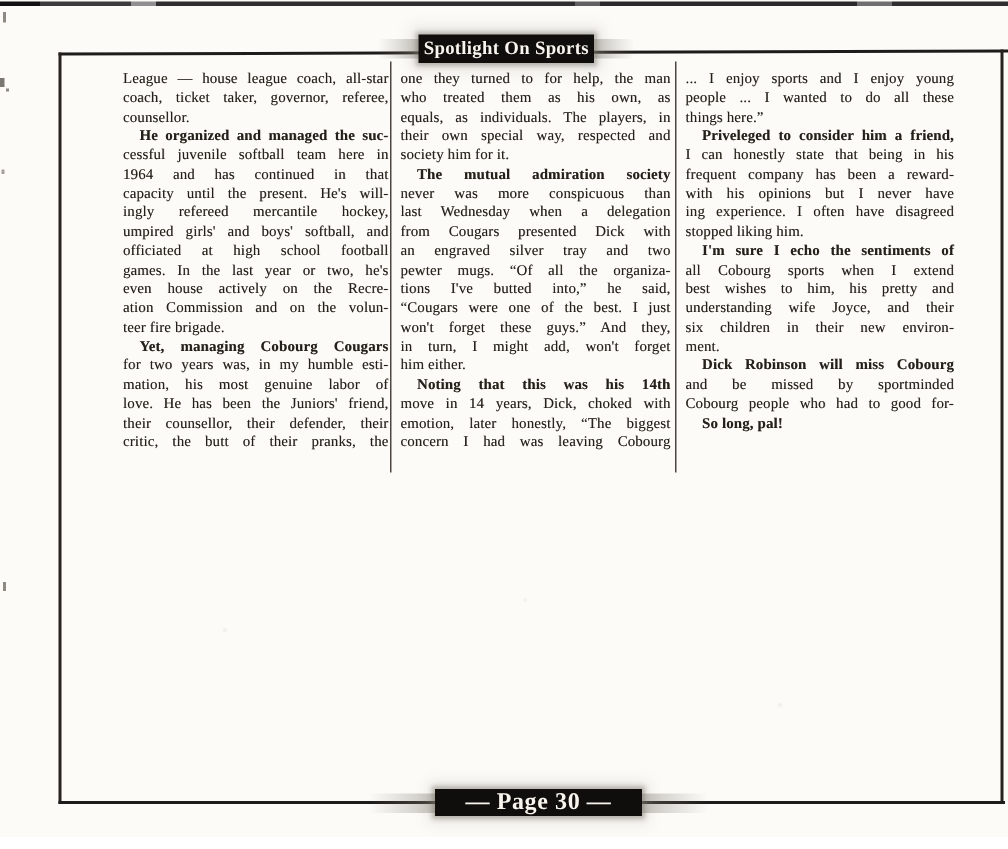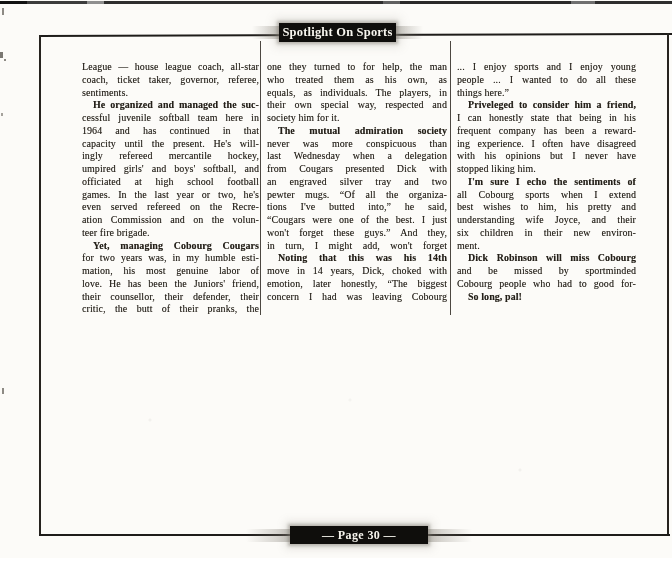--- a/index.html
+++ b/index.html
@@ -33,35 +33,34 @@
   .colsep{position:absolute;top:41px;width:1px;height:274px;background:#4c4741;}
   #sep1{left:260px;}
   #sep2{left:450px;}
   
   .banner{
     position:absolute;background:#0f0e0c;color:#f7f5ee;
     font-weight:bold;text-align:center;
     box-shadow:0 0 3px 2px rgba(115,110,100,0.45), 0 0 9px 5px rgba(140,135,125,0.18);
   }
   .hdr{left:279px;top:23px;width:117px;height:19px;font-size:12.5px;line-height:19px;letter-spacing:0.2px;}
-  .ftr{left:290px;top:526px;width:138px;height:18px;font-size:12px;line-height:18px;letter-spacing:0.4px;}
+  .ftr{left:290px;top:526px;width:138px;height:18px;font-size:16px;line-height:18px;letter-spacing:0.4px;}
   .halo{position:absolute;height:13px;pointer-events:none;}
   .halo.hl{background:linear-gradient(90deg, rgba(125,120,110,0) , rgba(125,120,110,0.42));}
   .halo.hr{background:linear-gradient(90deg, rgba(125,120,110,0.42), rgba(125,120,110,0) );}
   #hdr-halo-l{left:252px;top:26px;width:27px;}
   #hdr-halo-r{left:396px;top:26px;width:27px;}
   #ftr-halo-l{left:246px;top:529px;width:44px;}
   #ftr-halo-r{left:428px;top:529px;width:44px;}
   
   .col{
     position:absolute;top:47px;
     font-size:9.9px;line-height:12.75px;color:#242019;
     letter-spacing:0.12px;
     text-shadow:0.2px 0.2px 0.35px rgba(45,38,30,0.45);
-    margin-top:14px;
   }
   #col1{left:82px;width:177px;}
   #col2{left:267px;width:180px;}
   #col3{left:457px;width:179px;}
   .tl{text-align:justify;text-align-last:justify;}
   .tl.pend{text-align-last:left;}
   .tl.ind{text-indent:11px;font-weight:bold;}
   
   .speck{position:absolute;background:#8d8a84;}
   #sp1{left:2px;top:8px;width:2px;height:7px;}
@@ -93,30 +92,30 @@
   <div class="banner hdr">
     <span>Spotlight On Sports</span>
   </div>
 
   <div class="colsep" id="sep1"></div>
   <div class="colsep" id="sep2"></div>
 
   <div class="col" id="col1">
       <div class="tl">League — house league coach, all-star</div>
       <div class="tl">coach, ticket taker, governor, referee,</div>
-      <div class="tl pend">sentiments.</div>
+      <div class="tl pend">counsellor.</div>
       <div class="tl ind">He organized and managed the suc-</div>
       <div class="tl">cessful juvenile softball team here in</div>
       <div class="tl">1964 and has continued in that</div>
       <div class="tl">capacity until the present. He's will-</div>
       <div class="tl">ingly refereed mercantile hockey,</div>
       <div class="tl">umpired girls' and boys' softball, and</div>
       <div class="tl">officiated at high school football</div>
       <div class="tl">games. In the last year or two, he's</div>
-      <div class="tl">even served refereed on the Recre-</div>
+      <div class="tl">even house actively on the Recre-</div>
       <div class="tl">ation Commission and on the volun-</div>
       <div class="tl pend">teer fire brigade.</div>
       <div class="tl ind">Yet, managing Cobourg Cougars</div>
       <div class="tl">for two years was, in my humble esti-</div>
       <div class="tl">mation, his most genuine labor of</div>
       <div class="tl">love. He has been the Juniors' friend,</div>
       <div class="tl">their counsellor, their defender, their</div>
       <div class="tl">critic, the butt of their pranks, the</div>
     </div>
   <div class="col" id="col2">
@@ -128,34 +127,35 @@
       <div class="tl ind">The mutual admiration society</div>
       <div class="tl">never was more conspicuous than</div>
       <div class="tl">last Wednesday when a delegation</div>
       <div class="tl">from Cougars presented Dick with</div>
       <div class="tl">an engraved silver tray and two</div>
       <div class="tl">pewter mugs. “Of all the organiza-</div>
       <div class="tl">tions I've butted into,” he said,</div>
       <div class="tl">“Cougars were one of the best. I just</div>
       <div class="tl">won't forget these guys.” And they,</div>
       <div class="tl">in turn, I might add, won't forget</div>
+      <div class="tl pend">him either.</div>
       <div class="tl ind">Noting that this was his 14th</div>
       <div class="tl">move in 14 years, Dick, choked with</div>
       <div class="tl">emotion, later honestly, “The biggest</div>
       <div class="tl">concern I had was leaving Cobourg</div>
     </div>
   <div class="col" id="col3">
       <div class="tl">... I enjoy sports and I enjoy young</div>
       <div class="tl">people ... I wanted to do all these</div>
       <div class="tl pend">things here.”</div>
       <div class="tl ind">Priveleged to consider him a friend,</div>
       <div class="tl">I can honestly state that being in his</div>
       <div class="tl">frequent company has been a reward-</div>
+      <div class="tl">with his opinions but I never have</div>
       <div class="tl">ing experience. I often have disagreed</div>
-      <div class="tl">with his opinions but I never have</div>
       <div class="tl pend">stopped liking him.</div>
       <div class="tl ind">I'm sure I echo the sentiments of</div>
       <div class="tl">all Cobourg sports when I extend</div>
       <div class="tl">best wishes to him, his pretty and</div>
       <div class="tl">understanding wife Joyce, and their</div>
       <div class="tl">six children in their new environ-</div>
       <div class="tl pend">ment.</div>
       <div class="tl ind">Dick Robinson will miss Cobourg</div>
       <div class="tl">and be missed by sportminded</div>
       <div class="tl">Cobourg people who had to good for-</div>

